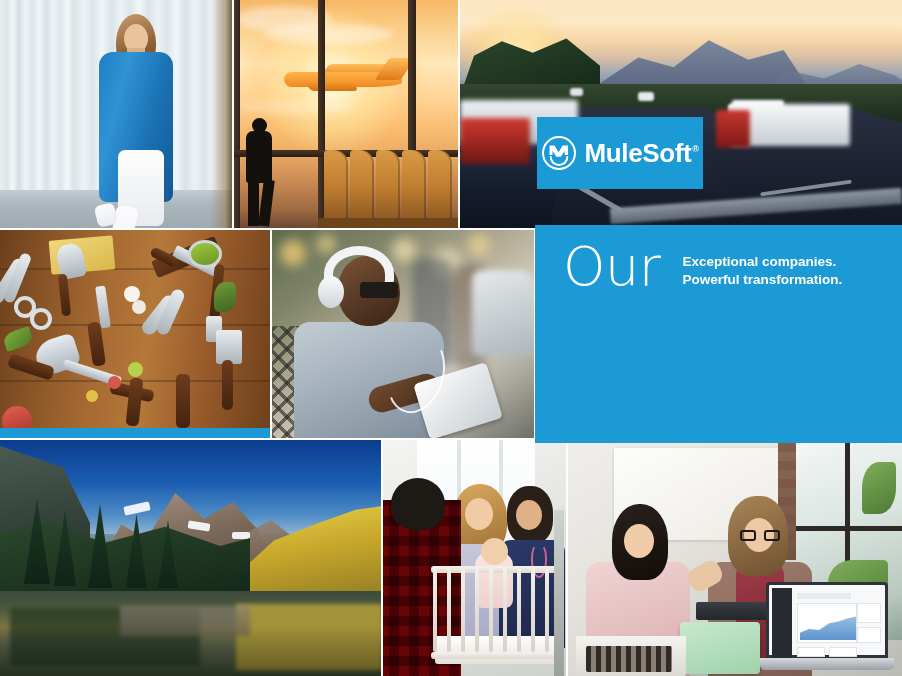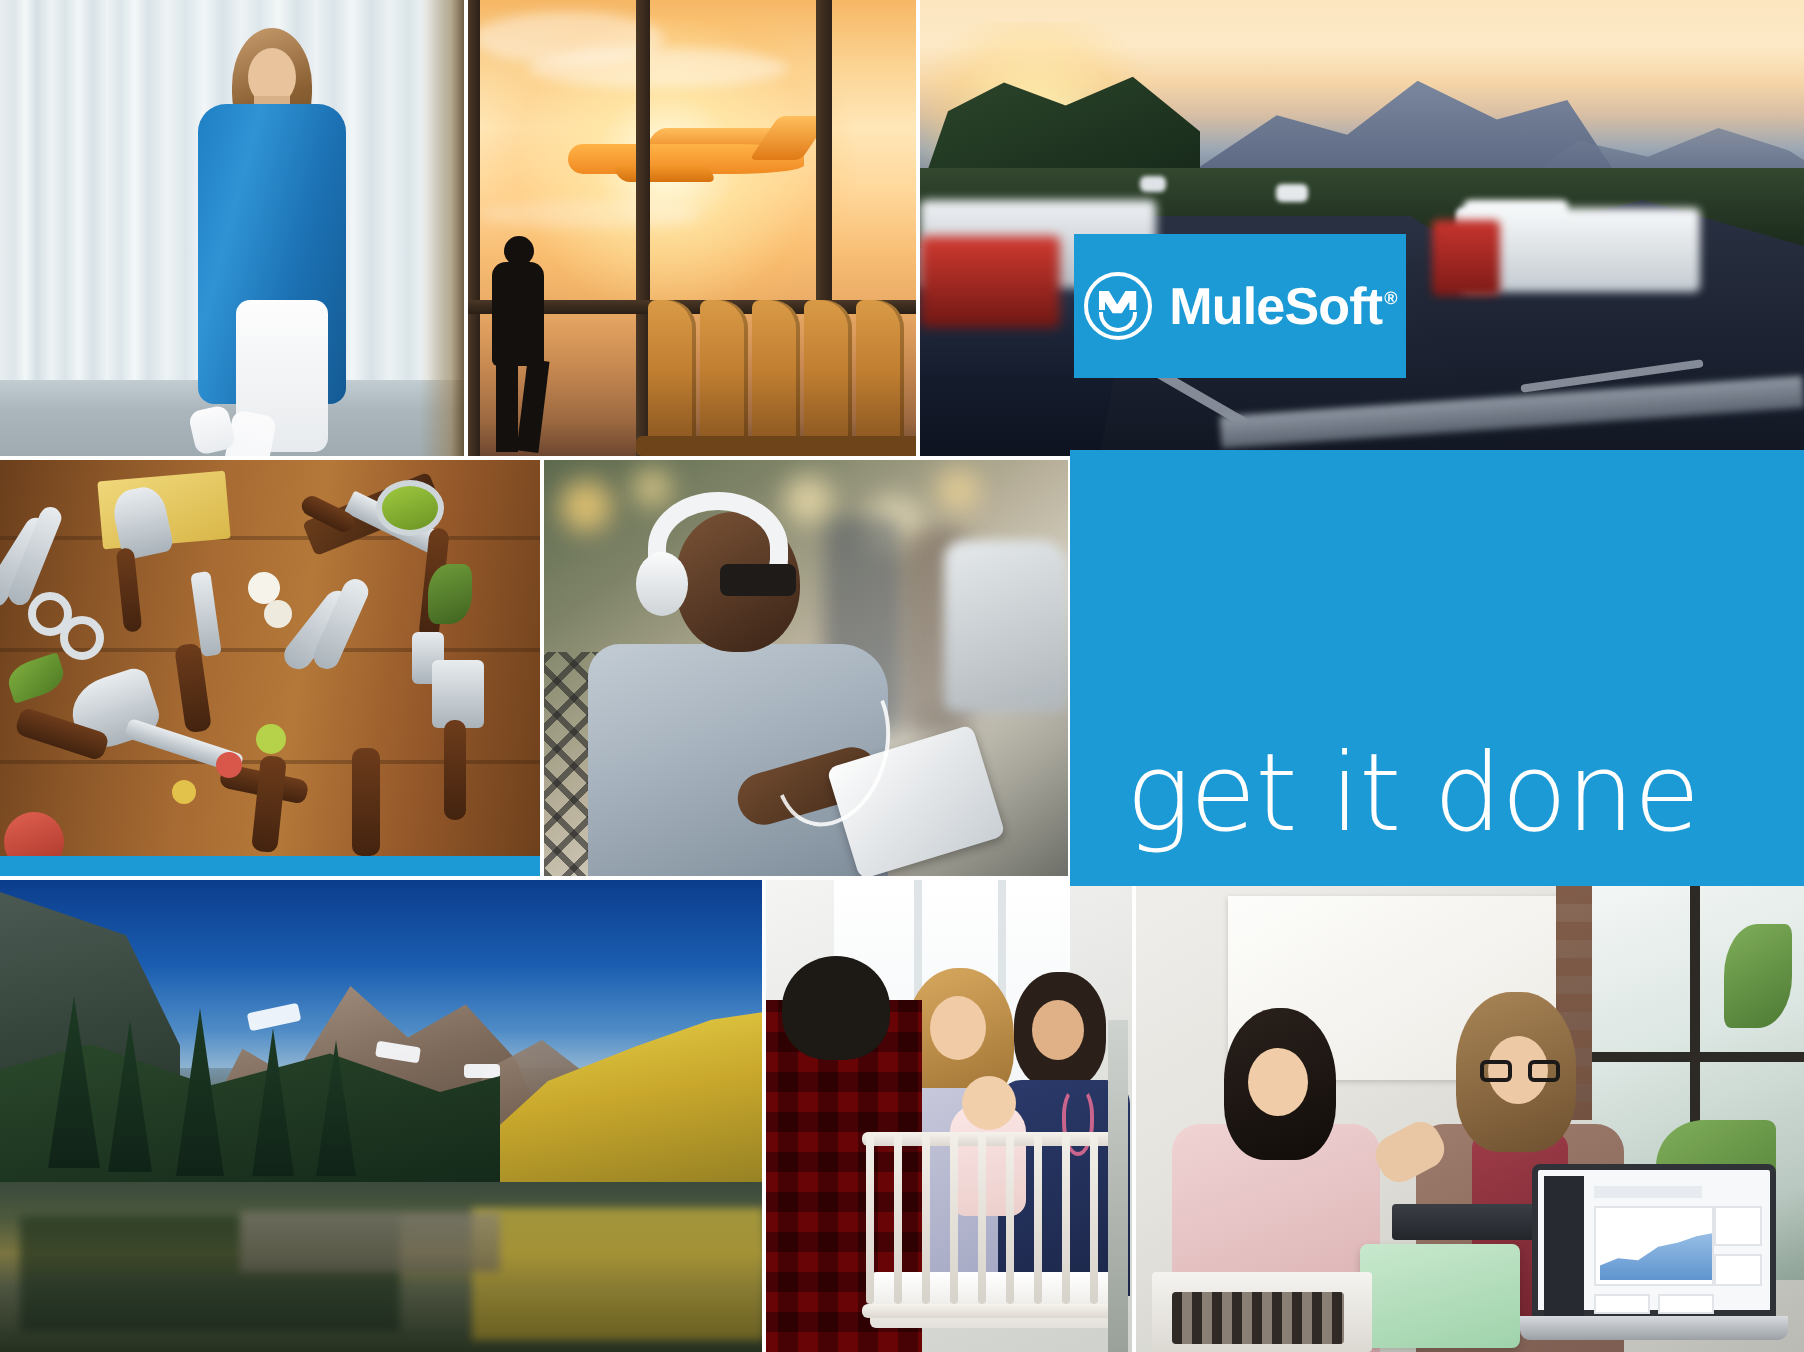--- a/index.html
+++ b/index.html
@@ -490,17 +490,21 @@
         <div style="position:absolute;left:28px;top:62px;width:28px;height:10px;background:#fff;border:1px solid #e1e4e8;"></div>
         <div style="position:absolute;left:60px;top:62px;width:28px;height:10px;background:#fff;border:1px solid #e1e4e8;"></div>
         <div style="position:absolute;left:28px;top:8px;width:54px;height:6px;background:#e7eaee;"></div>
       </div>
       <div style="position:absolute;left:-6px;top:76px;width:134px;height:12px;background:linear-gradient(180deg,#d7dade,#9ba0a6);border-radius:0 0 5px 5px;"></div>
     </div>
   </div>
 
   <div class="hero-panel">
     <div class="hero-row">
-    </div>
-    <div class="hero-l3">get it done</div>
+      <div class="hero-our">Our</div>
+      <div class="hero-sub">
+        <div>Exceptional companies.</div>
+        <div>Powerful transformation.</div>
+      </div>
+    </div>
   </div>
 
 </div>
 
 </body></html>

